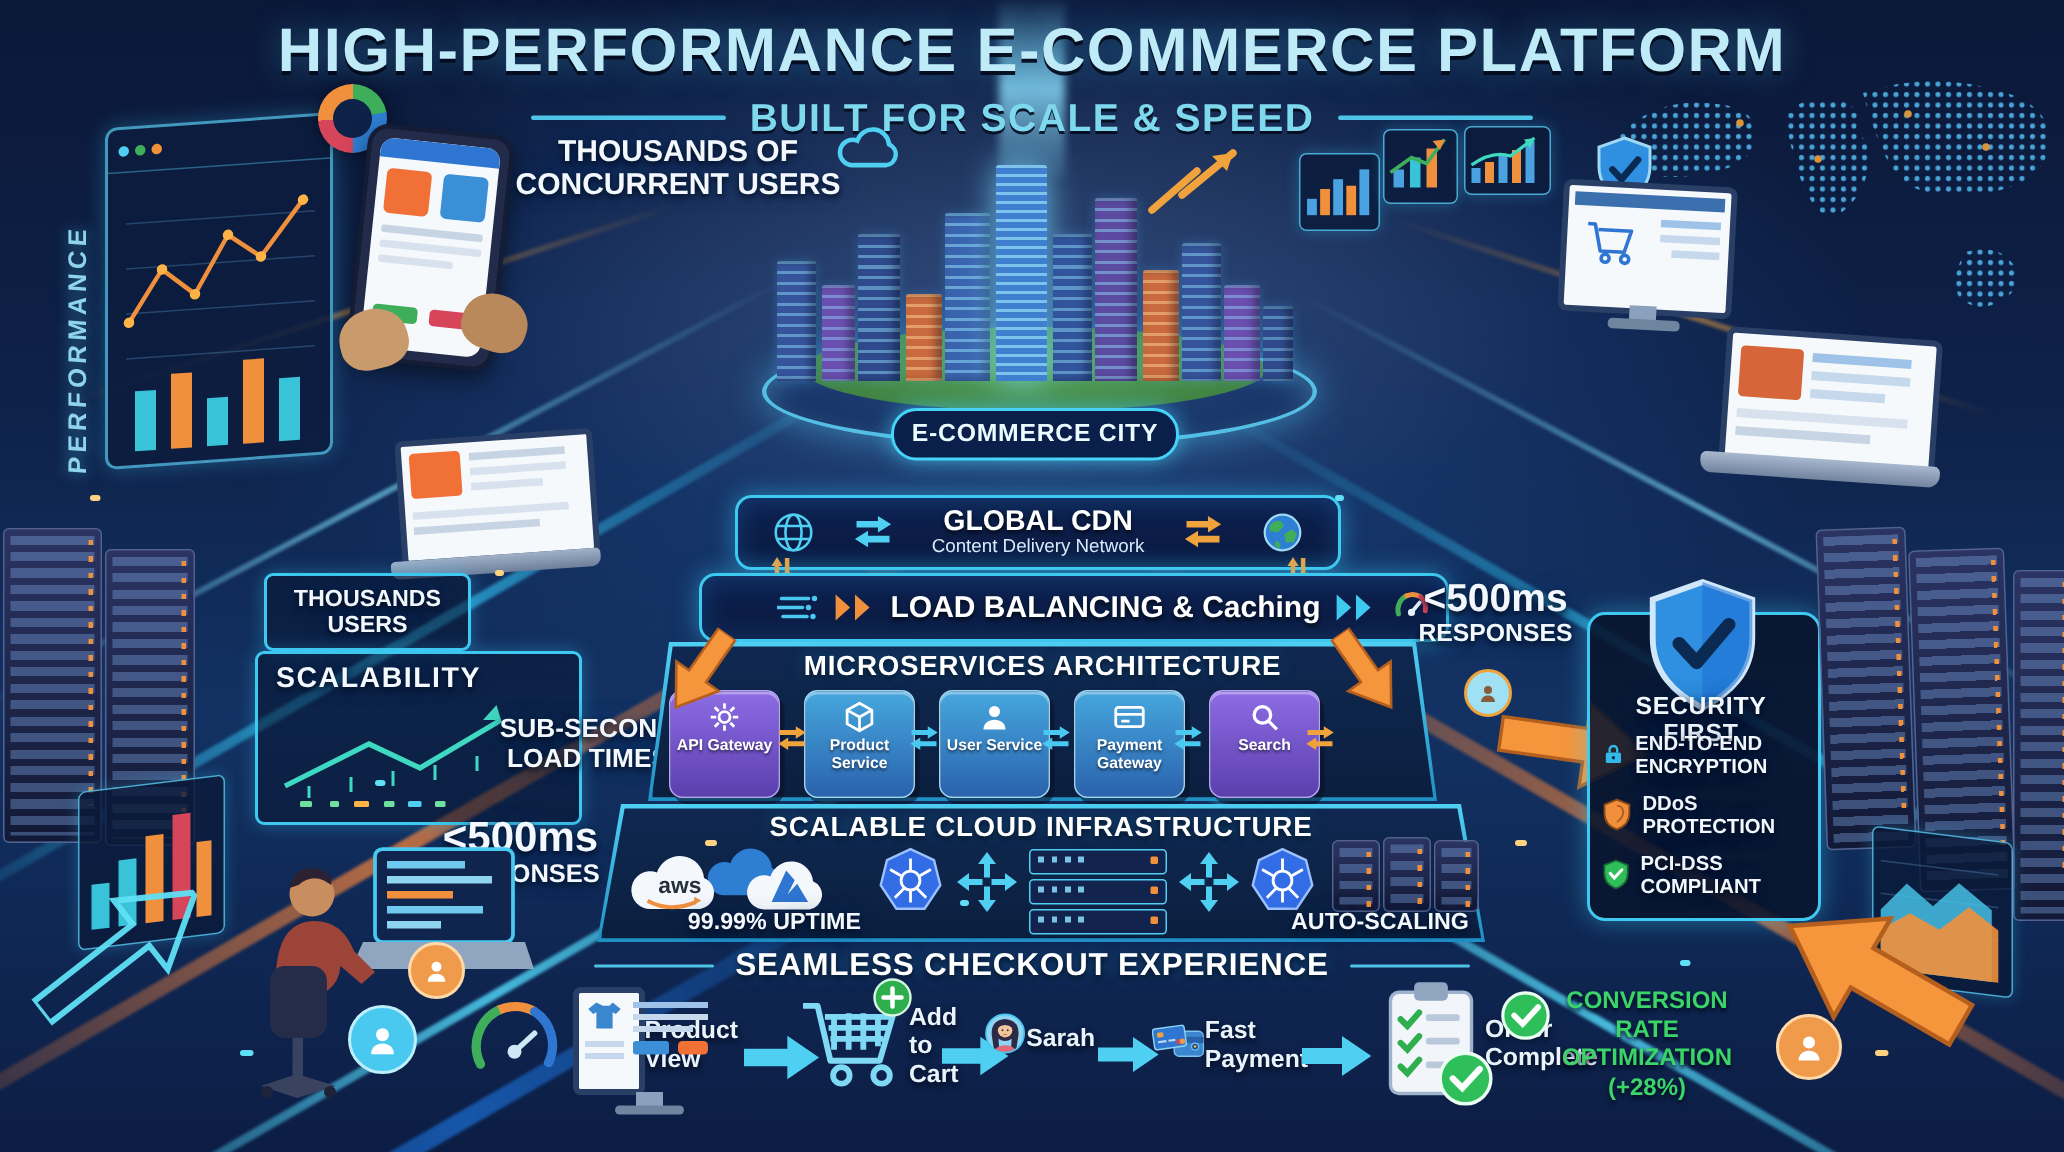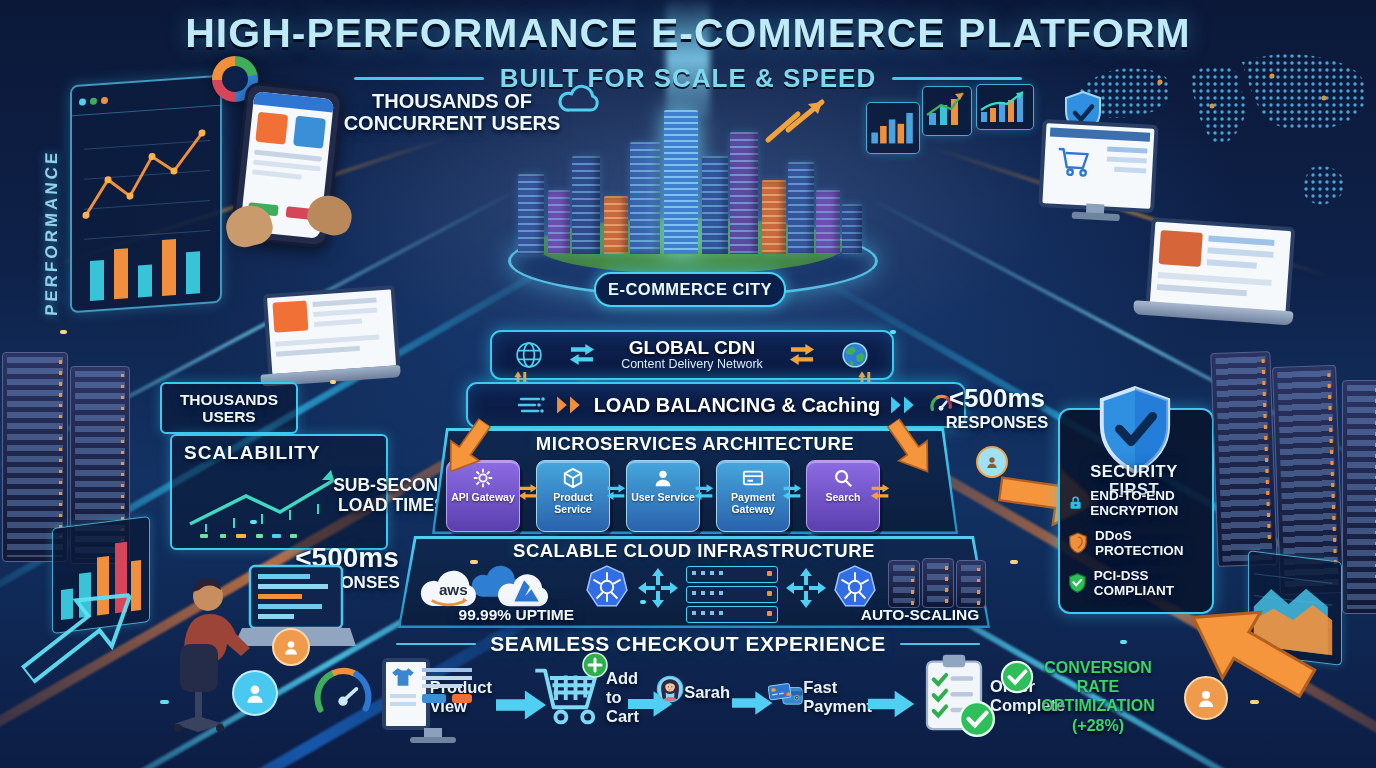--- a/index.html
+++ b/index.html
@@ -159,21 +159,21 @@
       <div style="position:absolute;left:5px;top:5px;width:34px;height:30px;background:#f07035;border-radius:3px;"></div>
       <div style="position:absolute;left:45px;top:7px;width:64px;height:5px;background:#c6d4e4;"></div>
       <div style="position:absolute;left:45px;top:17px;width:64px;height:5px;background:#d8e2ee;"></div>
       <div style="position:absolute;left:45px;top:27px;width:48px;height:5px;background:#d8e2ee;"></div>
       <div style="position:absolute;left:5px;top:44px;width:104px;height:5px;background:#d8e2ee;"></div>
       <div style="position:absolute;left:5px;top:54px;width:84px;height:5px;background:#c6d4e4;"></div>
     </div>
     <div style="position:absolute;left:0;top:80px;width:140px;height:12px;background:linear-gradient(180deg,#9fb0c8,#6e7f9a);border-radius:3px 3px 6px 6px;"></div>
   </div>
 
-  <div class="panelbox" style="left:160px;top:382px;width:134px;height:48px;display:flex;align-items:center;justify-content:center;">
+  <div class="panelbox" style="left:176px;top:382px;width:134px;height:48px;display:flex;align-items:center;justify-content:center;">
     <div class="lbl" style="position:static;font-size:15.5px;text-align:center;width:110px;">THOUSANDS USERS</div>
   </div>
 
   <div class="panelbox" style="left:170px;top:434px;width:214px;height:112px;">
     <div class="lbl" style="left:12px;top:6px;font-size:19px;letter-spacing:1px;">SCALABILITY</div>
     <svg width="206" height="78" viewBox="0 0 206 78" style="position:absolute;left:4px;top:32px;">
       <polyline points="14,56 70,28 104,44 158,12" fill="none" stroke="#3fd8c0" stroke-width="3.5"></polyline>
       <path d="M158 12l-12 0 9-10z" fill="#3fd8c0"></path>
       <g stroke="#3fd8c0" stroke-width="2">
           <path d="M30 56v8M58 50v10M86 46v10M114 42v10M142 36v10"></path>

